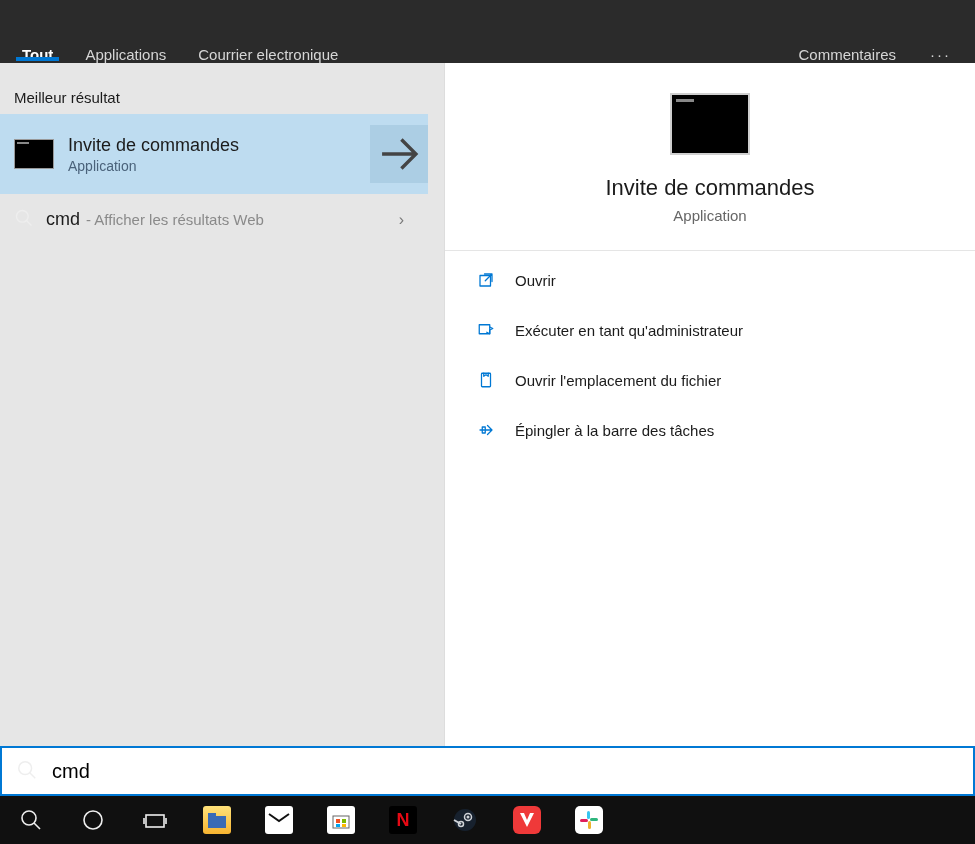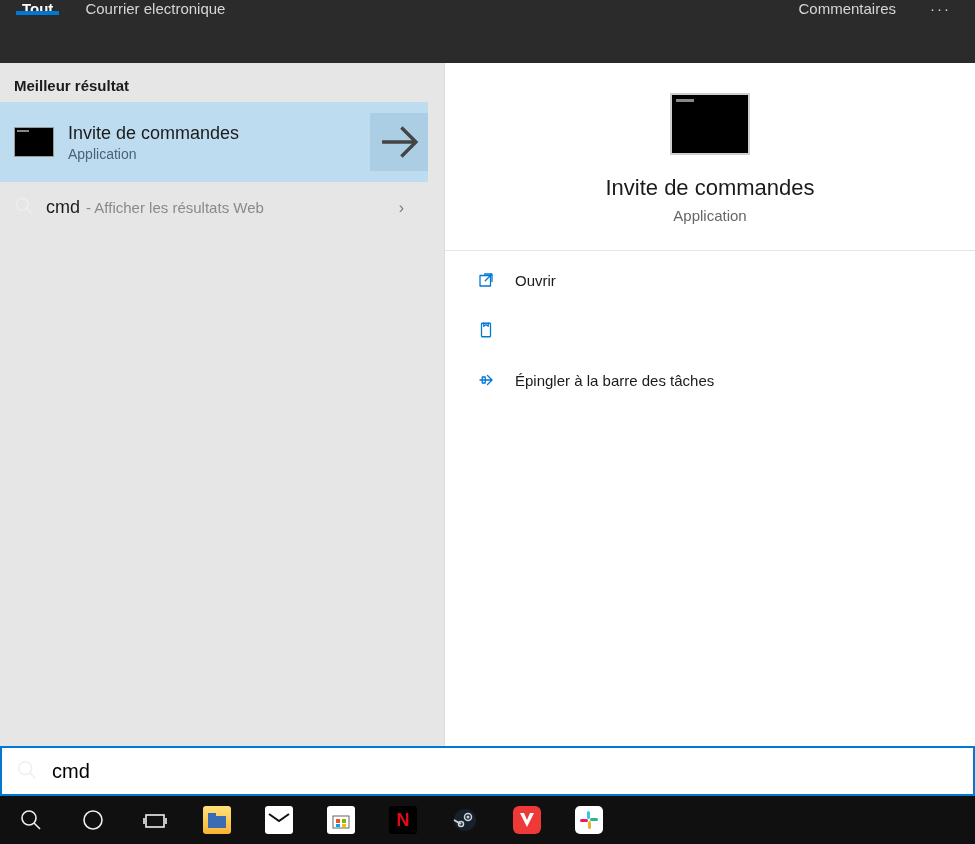--- a/index.html
+++ b/index.html
@@ -6,21 +6,21 @@
   body {
     width: 975px; height: 844px;
     font-family: "Segoe UI", Arial, sans-serif;
     background: #e6e6e6; overflow: hidden; position: relative;
     font-size: 15px; color: #1b1b1b;
   }
 
   
   .tabbar {
     background: #2b2b2b; height: 63px;
-    display: flex; align-items: flex-start; color: #d6d6d6;
+    display: flex; align-items: flex-end; color: #d6d6d6;
     padding: 0 6px;
   }
   .tab {
     padding: 0 16px; display: flex; align-items: center;
     cursor: pointer; font-size: 15px; white-space: nowrap;
   }
   .tab.active {
     color: #ffffff; font-weight: 600; position: relative;
   }
   .tab.active::after {
@@ -29,21 +29,21 @@
   }
   .tab .chev { margin-left: 6px; font-size: 11px; }
   .spacer { flex: 1; }
   .more-dots { display:flex; align-items:center; padding:0 18px; cursor:pointer; letter-spacing:2px; }
 
   
   .body { display:flex; height: calc(844px - 63px - 50px - 48px); }
   .left  { width: 428px; background:#e6e6e6; }
   .right { flex:1; background:#ffffff; margin-left:16px; border-left:1px solid #ddd; display:flex; flex-direction:column;}
 
-  .section-title { padding: 14px 14px 8px; font-size: 15px; font-weight: 700; color:#1b1b1b; }
+  .section-title { padding: 26px 14px 8px; font-size: 15px; font-weight: 400; color:#1b1b1b; }
 
   .best-result {
     display:flex; align-items:center; background:#bedcf0;
     height: 80px; cursor:pointer;
   }
   .best-result .maincol { flex:1; display:flex; align-items:center; padding-left:14px; gap:14px;}
   .best-result .arrowcol {
     width: 58px; display:flex; align-items:center; justify-content:center;
     background:#accee4;
   }
@@ -104,20 +104,21 @@
   .tb-icon-box{ width:28px; height:28px; display:flex; align-items:center; justify-content:center; font-size:18px; font-weight:bold; border-radius:3px;}
 
   .search-icon svg, .cortana svg, .taskview svg { stroke:#eee; fill:none; stroke-width:1.6;}
   .arrow-icon svg { stroke:#444; fill:none; stroke-width:1.4;}
 </style>
 </head>
 <body>
 
 <div class="tabbar">
   <div class="tab active">Tout</div>
+  <div class="tab">Applications</div>
   <div class="tab">Courrier electronique</div>
   <div class="spacer"></div>
   <div class="tab">Commentaires</div>
   <div class="more-dots">···</div>
 </div>
 
 <div class="body">
 
   <div class="left">
     <div class="section-title">Meilleur résultat</div>
@@ -165,24 +166,34 @@
             <svg viewBox="0 0 24 24">
               <rect x="4" y="6" width="14" height="14"></rect>
               <path d="M10 4h10v10M20 4l-9 9"></path>
             </svg>
           </span>
         <span>Ouvrir</span>
       </div>
       <div class="action-item">
         <span class="aicon">
             <svg viewBox="0 0 24 24">
+              <rect x="3" y="5" width="14" height="12"></rect>
+              <path d="M17 8l4 2-4 2v5l-4-2"></path>
+            </svg>
+          </span>
+        <span>Exécuter en tant qu'administrateur</span>
+      </div>
+      <div class="action-item">
+        <span class="aicon">
+            <svg viewBox="0 0 24 24">
               <rect x="6" y="3" width="12" height="18" rx="1"></rect>
               <path d="M9 3v4l3-2 3 2V3"></path>
             </svg>
           </span>
+        <span>Ouvrir l'emplacement du fichier</span>
       </div>
       <div class="action-item">
         <span class="aicon">
             <svg viewBox="0 0 24 24">
               <path d="M4 12h16M14 6l6 6-6 6"></path>
               <rect x="7" y="8" width="4" height="8"></rect>
             </svg>
           </span>
         <span>Épingler à la barre des tâches</span>
       </div>

